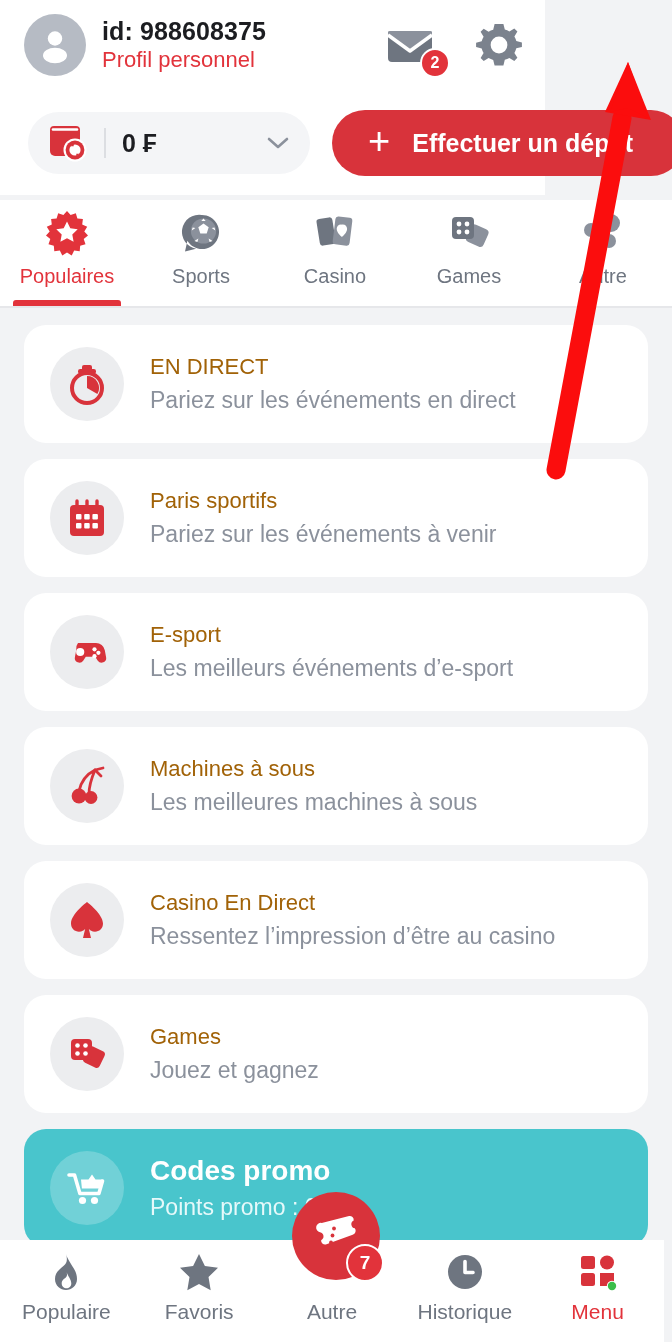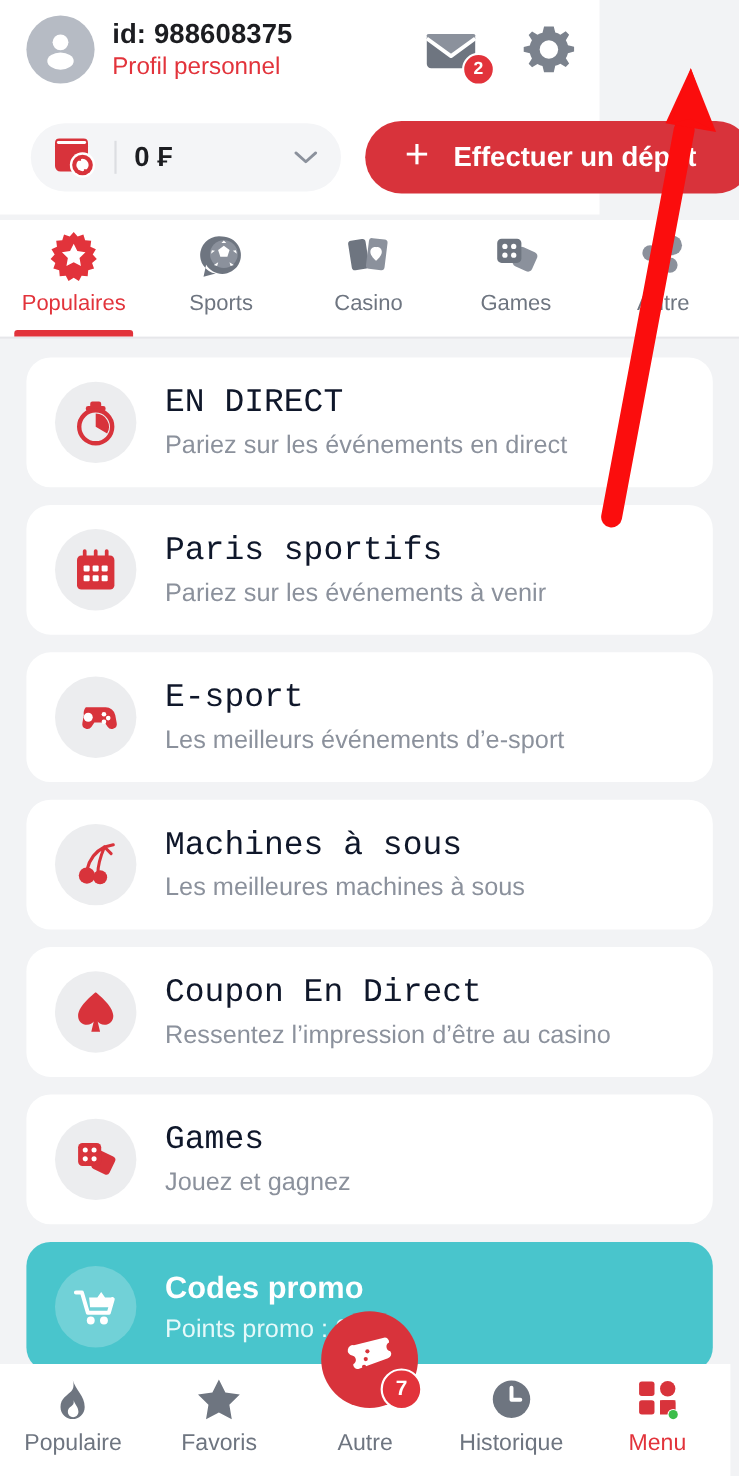--- a/index.html
+++ b/index.html
@@ -131,21 +131,21 @@
     padding-left: 26px; gap: 26px;
     cursor: pointer;
   }
   .card-ico {
     width: 74px; height: 74px; border-radius: 50%;
     background: #ecedef;
     display: flex; align-items: center; justify-content: center;
     flex-shrink: 0; line-height: 0;
   }
   .card-text { display: flex; flex-direction: column; gap: 7px; }
-  .card-title { font-size: 30px; color: #0f172a; font-weight: 500; font-family: Liberation Mono, monospace; }
+  .card-title { font-size: 22px; color: #a16207; font-weight: 500; }
   .card-sub { font-size: 23px; color: #8b919c; }
 
   .promo {
     background: #49c5cc; border-radius: 22px;
     height: 118px;
     display: flex; align-items: center;
     padding-left: 26px; gap: 26px;
     cursor: pointer;
   }
   .promo-ico {
@@ -394,21 +394,21 @@
       </div>
     </div>
 
     <div class="card">
       <div class="card-ico">
         <svg width="44" height="44" viewBox="0 0 44 44">
           <path fill="#d8333b" d="M22 4 C22 4 6 16 6 25.5 c0 5 3.8 8.2 8 8.2 3 0 5-1.4 6.2-3 l-2.2 9.3 8 0 -2.2-9.3 c1.2 1.6 3.2 3 6.2 3 4.2 0 8-3.2 8-8.2 C38 16 22 4 22 4 Z"></path>
         </svg>
       </div>
       <div class="card-text">
-        <div class="card-title">Coupon En Direct</div>
+        <div class="card-title">Casino En Direct</div>
         <div class="card-sub">Ressentez l’impression d’être au casino</div>
       </div>
     </div>
 
     <div class="card">
       <div class="card-ico">
         <svg width="44" height="44" viewBox="0 0 44 44">
           <rect x="20" y="16" width="18" height="18" rx="3.5" fill="#d8333b" transform="rotate(26 29 25)"></rect>
           <rect x="6" y="7" width="21" height="21" rx="4" fill="#d8333b"></rect>
           <circle cx="12.5" cy="13.5" r="2.3" fill="#ffffff"></circle>

